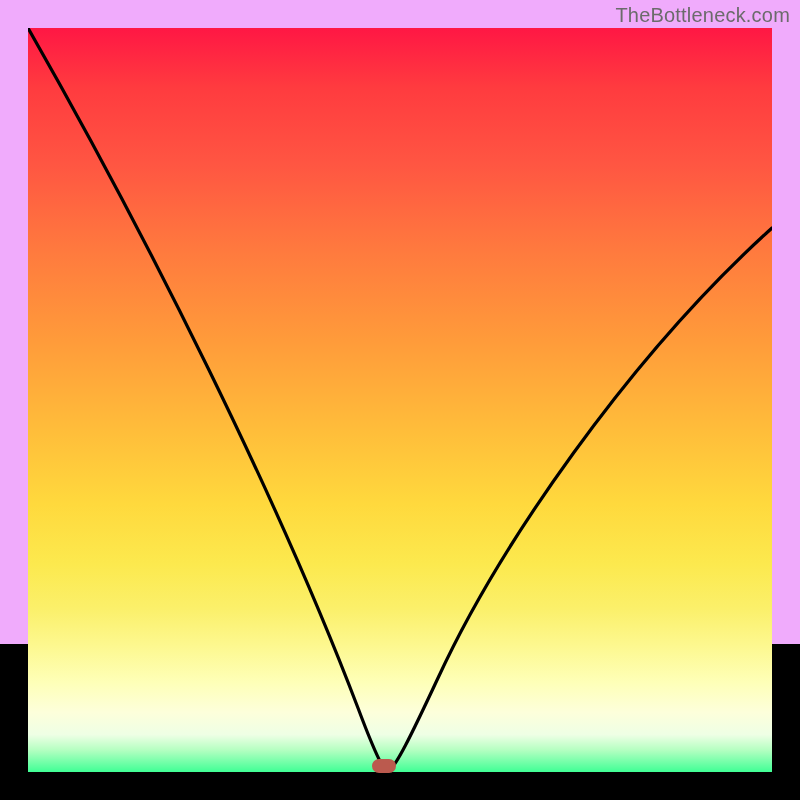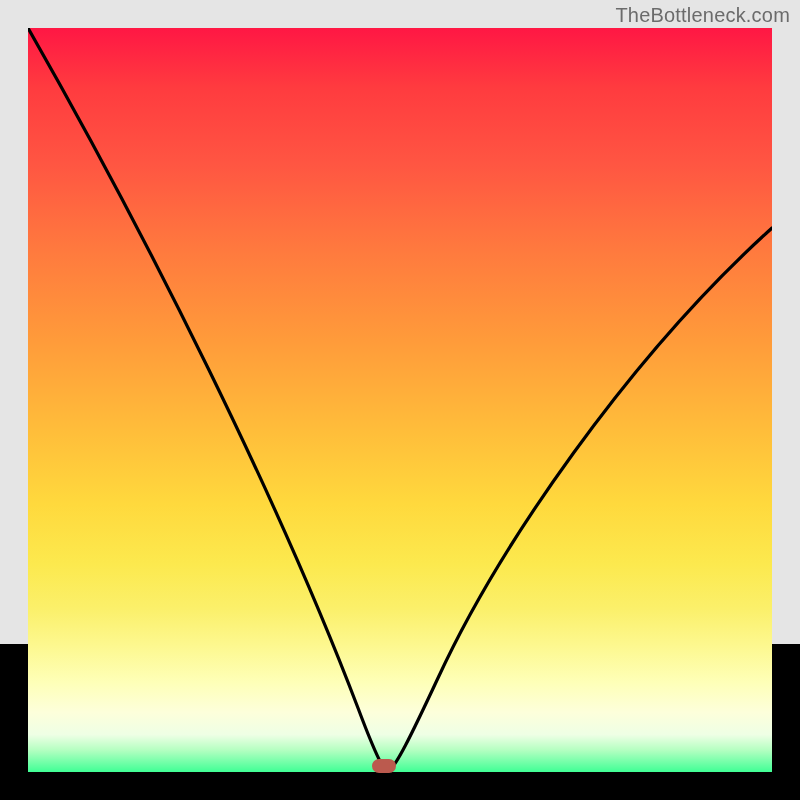--- a/index.html
+++ b/index.html
@@ -10,21 +10,21 @@
     background: #000;
     overflow: hidden;
     font-family: Arial, Helvetica, sans-serif;
   }
   .frame {
     position: absolute;
     left: 0;
     top: 0;
     width: 800px;
     height: 644px;
-    background: #e5e5e5;
+    background: #f0abfc;
   }
   .plot {
     position: absolute;
     left: 28px;
     top: 28px;
     width: 744px;
     height: 744px;
     background: linear-gradient(
       to bottom,
       #ff1744 0%,

